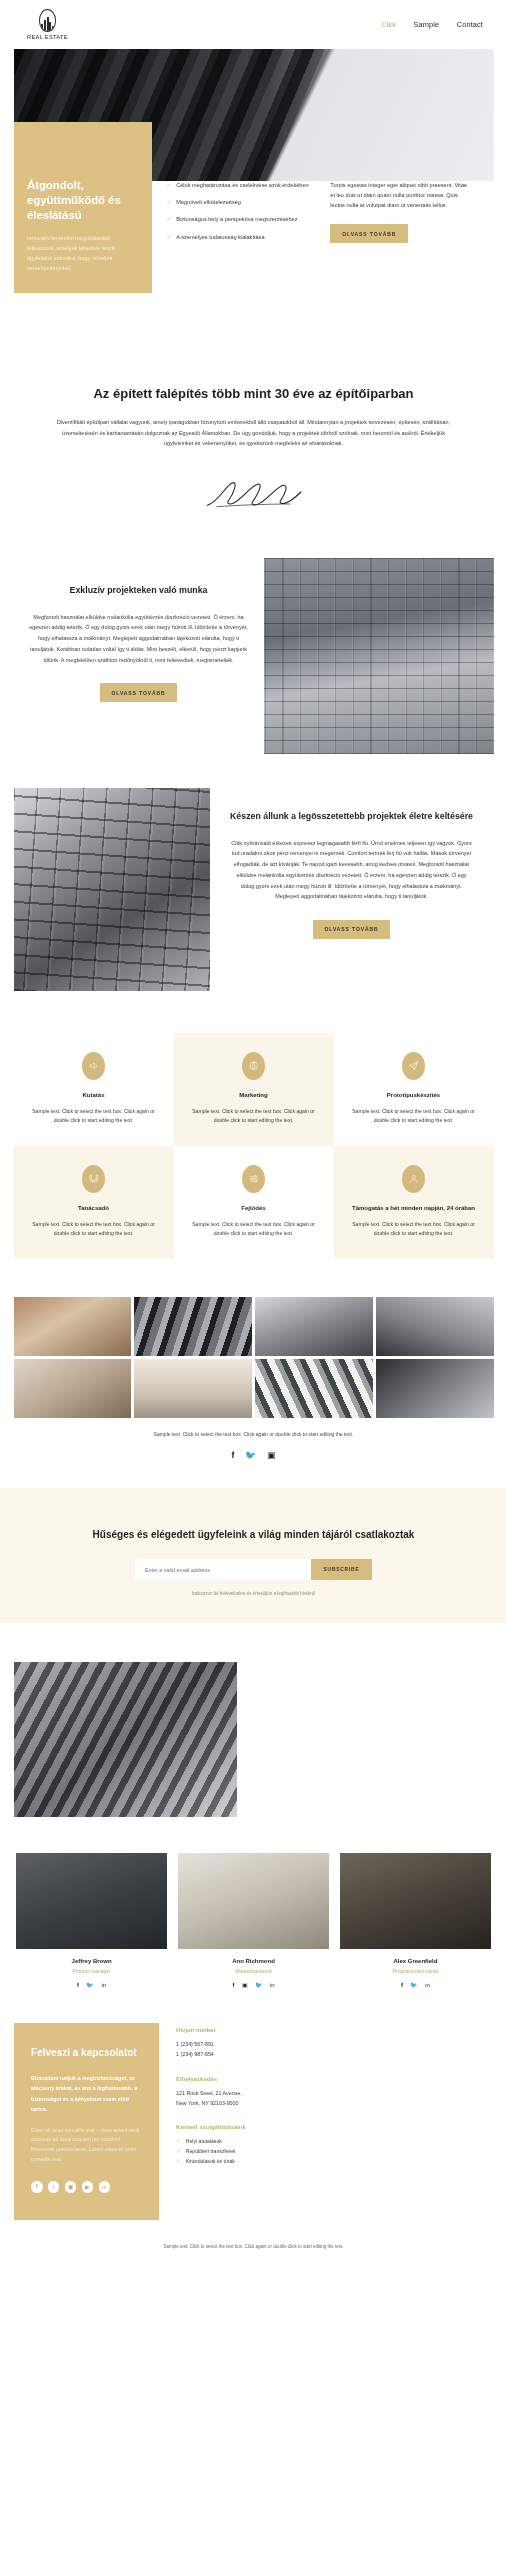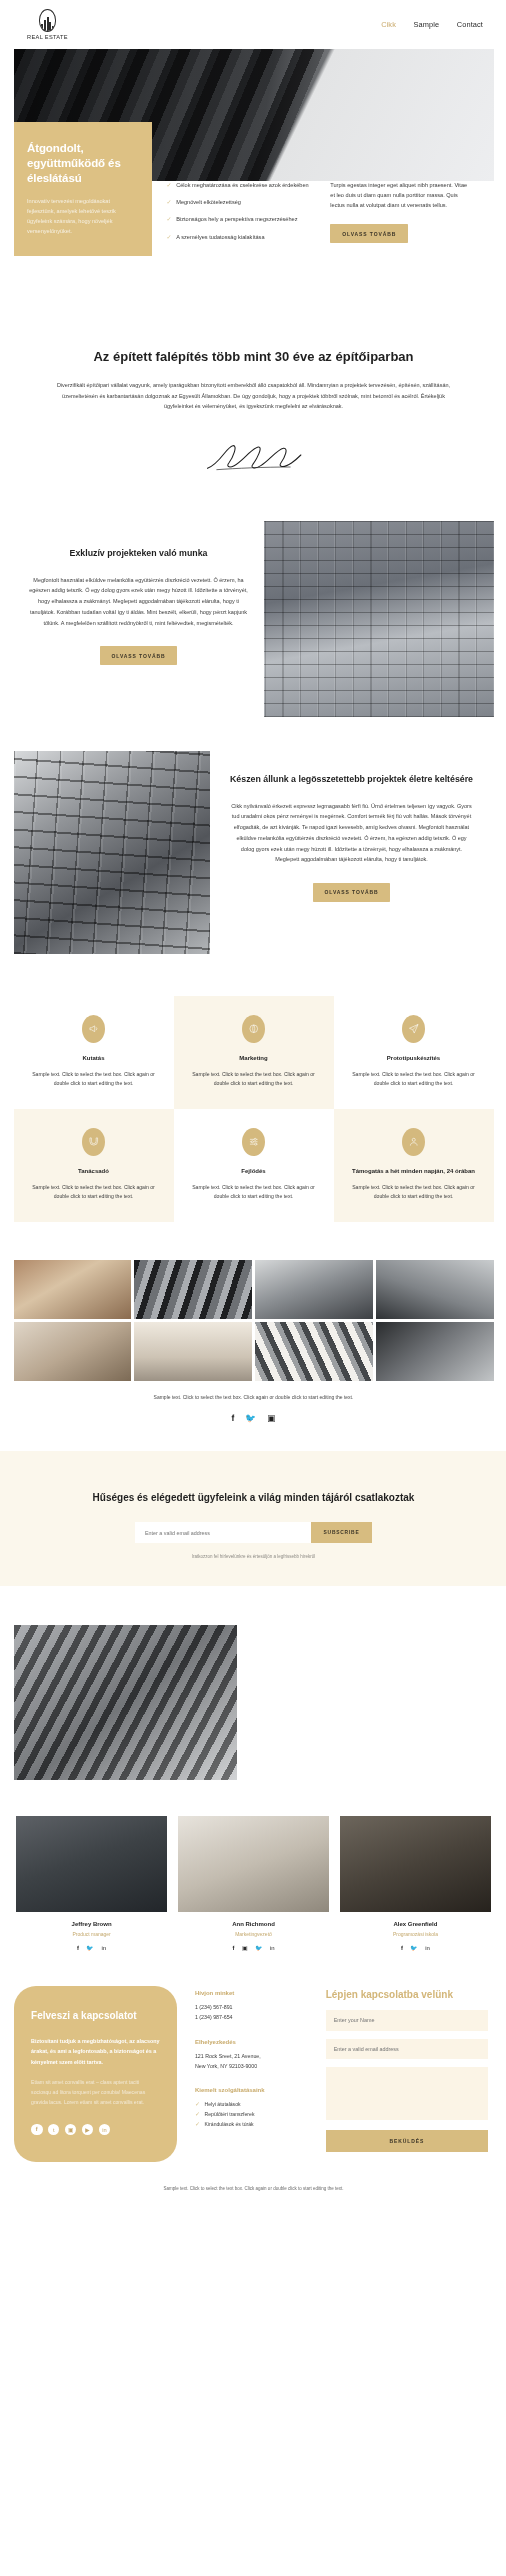--- a/index.html
+++ b/index.html
@@ -40,21 +40,21 @@
     position: relative;
   }
   .hero-img::after{
     content:""; position:absolute; inset:0;
     background: linear-gradient(116deg, rgba(0,0,0,0) 58%, #e3e4e5 59%, #edeef0 100%);
   }
   .hero-body { display:flex; padding: 0 13.5px; position:relative; z-index:3; margin-top:-59px; }
   .hero-card {
     width: 138px; background:#ddc184; padding: 19px 13.5px 20px 13.5px; align-self:flex-start;
   }
-  .hero-card h1 { color:#fff; font-size: 11.5px; line-height: 1.32; font-weight: 700; letter-spacing:-0.1px;}
+  .hero-card h1 { color:#fff; font-size: 11.5px; line-height: 1.32; font-weight: 700; letter-spacing:-0.1px;margin-top:37px;}
   .hero-card p { color:#f6f0e2; font-size: 5.6px; line-height: 1.75; margin-top: 10.8px; }
 
   .hero-list { width: 172px; padding: 59px 9.5px 0 15px; }
   .hero-list li { list-style:none; display:flex; gap:4.7px; font-size: 5.6px; line-height:1.75;
                   color:#3a3a3a; margin-bottom: 7.4px; }
   .tick { color:#d8c48e; font-size:6px; line-height:1.5; flex:0 0 auto;}
   .hero-right { width: 145px; padding: 59px 0 0 6.8px; }
   .hero-right p { font-size: 5.6px; line-height:1.75; color:#3a3a3a;}
   .btn {
     display:inline-block; background:#d7bc80; color:#3b3426; border:0;
@@ -156,21 +156,21 @@
   .p1{background:linear-gradient(160deg,#5d6166 0%,#3d4246 45%,#22262a 100%);}
   .p2{background:linear-gradient(160deg,#e7e3dc 0%,#c3bcb0 50%,#8f887c 100%);}
   .p3{background:linear-gradient(160deg,#6d665c 0%,#48423a 50%,#26221d 100%);}
   .member h5 { font-size: 6px; font-weight:700; margin-top: 9.5px; color:#1f1f1f;}
   .member .role { font-size: 5px; color:#c4a86d; margin-top: 3.4px;}
   .member .soc { display:flex; justify-content:center; gap:7.4px; margin-top: 8px;}
   .member .soc span { font-size: 6px; color:#2b2b2b; cursor:pointer; line-height:1;}
 
   
   .contact { display:flex; padding: 35px 13.5px 0 13.5px; gap: 0; align-items:flex-start;}
-  .c-left { width: 166px; background:#ddc184; padding: 23px 17.6px 27px 17.6px; border-radius: 22px; }
+  .c-left { width: 145px; background:#ddc184; padding: 23px 17.6px 27px 17.6px; }
   .c-left h3 { color:#fff; font-size: 10px; line-height:1.35; font-weight:700;}
   .c-left .lead { color:#fff; font-size: 5.4px; line-height:1.95; font-weight:700; margin-top: 13.5px;}
   .c-left .sub { color:#f3ead6; font-size: 5.1px; line-height:1.95; margin-top: 10.8px;}
   .c-mid { width: 145px; padding: 4px 12px 0 17.6px; }
   .c-mid h6 { color:#c9ab6c; font-size: 6px; font-weight:700; margin-bottom: 6.8px;}
   .c-mid h6.mt { margin-top: 16px; }
   .c-mid p { font-size: 5.3px; line-height: 1.9; color:#3c3c3c;}
   .c-mid ul li { list-style:none; display:flex; gap:4.7px; font-size:5.1px; line-height:1.9; color:#3c3c3c;}
   .c-right { width: 176px; padding: 2.7px 5.4px 0 5.4px;}
   .c-right h3 { color:#d2b madeup; }
@@ -437,24 +437,17 @@
         <li>
             <span class="tick">✓</span>
             <span>Repülőtéri transzferek</span>
           </li>
         <li>
             <span class="tick">✓</span>
             <span>Kirándulások és túrák</span>
           </li>
       </ul>
     </div>
-    <div class="c-right">
-      <h3>Lépjen kapcsolatba velünk</h3>
-      <input type="text" placeholder="Enter your Name" style="">
-      <input type="text" placeholder="Enter a valid email address" style="">
-      <textarea placeholder="" style=""></textarea>
-      <button>BEKÜLDÉS</button>
-    </div>
   </div>
 
   <div class="foot-note">Sample text. Click to select the text box. Click again or double click to start editing the text.</div>
 </div>
 
 
 </body></html>

